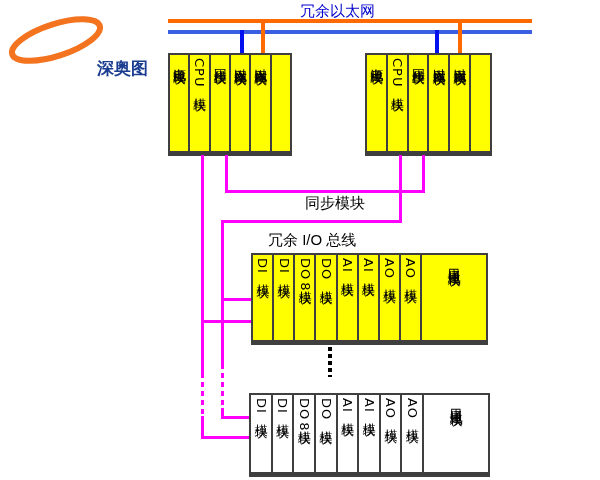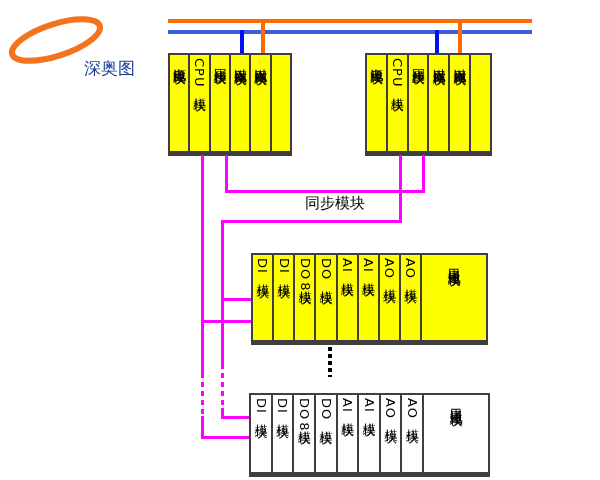--- a/index.html
+++ b/index.html
@@ -3,21 +3,21 @@
 <meta charset="utf-8">
 <style>
   html,body{margin:0;padding:0;background:#fff;}
   .canvas{position:relative;width:600px;height:480px;background:#fff;overflow:hidden;
           font-family:"Liberation Sans",sans-serif;}
   
   .logo-swoosh{position:absolute;left:4px;top:14px;}
   .brand{position:absolute;left:14px;top:26px;font-family:"DejaVu Sans",sans-serif;
          font-size:27px;font-style:italic;font-weight:bold;color:var(--brand_navy);
          letter-spacing:-1px;}
-  .cn-name{position:absolute;left:84px;top:57px;font-size:17px;font-weight:normal;
+  .cn-name{position:absolute;left:97px;top:57px;font-size:17px;font-weight:bold;
            color:var(--brand_navy);}
   .phone{position:absolute;left:6px;top:86px;font-size:25px;font-weight:600;
          color:var(--text_black);letter-spacing:0px;}
   
   .hline,.vline{position:absolute;}
   .orange{background:var(--eth_orange);}
   .blue{background:var(--eth_blue);}
   .bluev{background:var(--drop_blue);}
   .mag{background:var(--bus_magenta);}
   .dashv{background:repeating-linear-gradient(to bottom,var(--bus_magenta) 0 5px,transparent 5px 9px);}
@@ -42,20 +42,21 @@
 </head>
 <body>
 
 <div class="canvas">
 
   <svg class="logo-swoosh" width="150" height="60" viewBox="0 0 150 60">
     <ellipse cx="52" cy="26" rx="46" ry="16" fill="none" stroke="#F4731F" stroke-width="6" transform="rotate(-18 52 26)"></ellipse>
   </svg>
   <div class="cn-name">深奥图</div>
 
+  <div class="dlabel eth-label" style="left:300px;top:2px;">冗余以太网</div>
 
   <div class="hline orange" style="left:168px;top:19px;width:364px;height:4px;"></div>
   <div class="hline blue" style="left:168px;top:30px;width:364px;height:4px;"></div>
   <div class="vline bluev" style="left:240px;top:30px;width:4px;height:23px;"></div>
   <div class="vline orange" style="left:261px;top:19px;width:4px;height:34px;"></div>
   <div class="vline bluev" style="left:435px;top:30px;width:4px;height:23px;"></div>
   <div class="vline orange" style="left:458px;top:19px;width:4px;height:34px;"></div>
 
   <div class="rack" style="left:168px;top:53px;width:124px;height:103px;">
       <div class="module">
@@ -110,20 +111,21 @@
 
   <div class="vline mag" style="left:399px;top:155px;width:3px;height:68px;"></div>
   <div class="hline mag" style="left:221px;top:220px;width:181px;height:3px;"></div>
   <div class="vline mag" style="left:221px;top:220px;width:3px;height:144px;"></div>
   <div class="vline dashv" style="left:221px;top:364px;width:3px;height:44px;"></div>
   <div class="vline mag" style="left:221px;top:408px;width:3px;height:11px;"></div>
   <div class="hline mag" style="left:221px;top:298px;width:32px;height:3px;"></div>
   <div class="hline mag" style="left:221px;top:416px;width:30px;height:3px;"></div>
 
   <div class="dlabel" style="left:305px;top:194px;">同步模块</div>
+  <div class="dlabel" style="left:268px;top:231px;">冗余 I/O 总线</div>
 
   <div class="rack io" style="left:251px;top:253px;width:237px;height:92px;">
       <div class="module">
         <span class="vtext">DI模块</span>
       </div>
       <div class="module">
         <span class="vtext">DI模块</span>
       </div>
       <div class="module">
         <span class="vtext">DO模块8</span>

